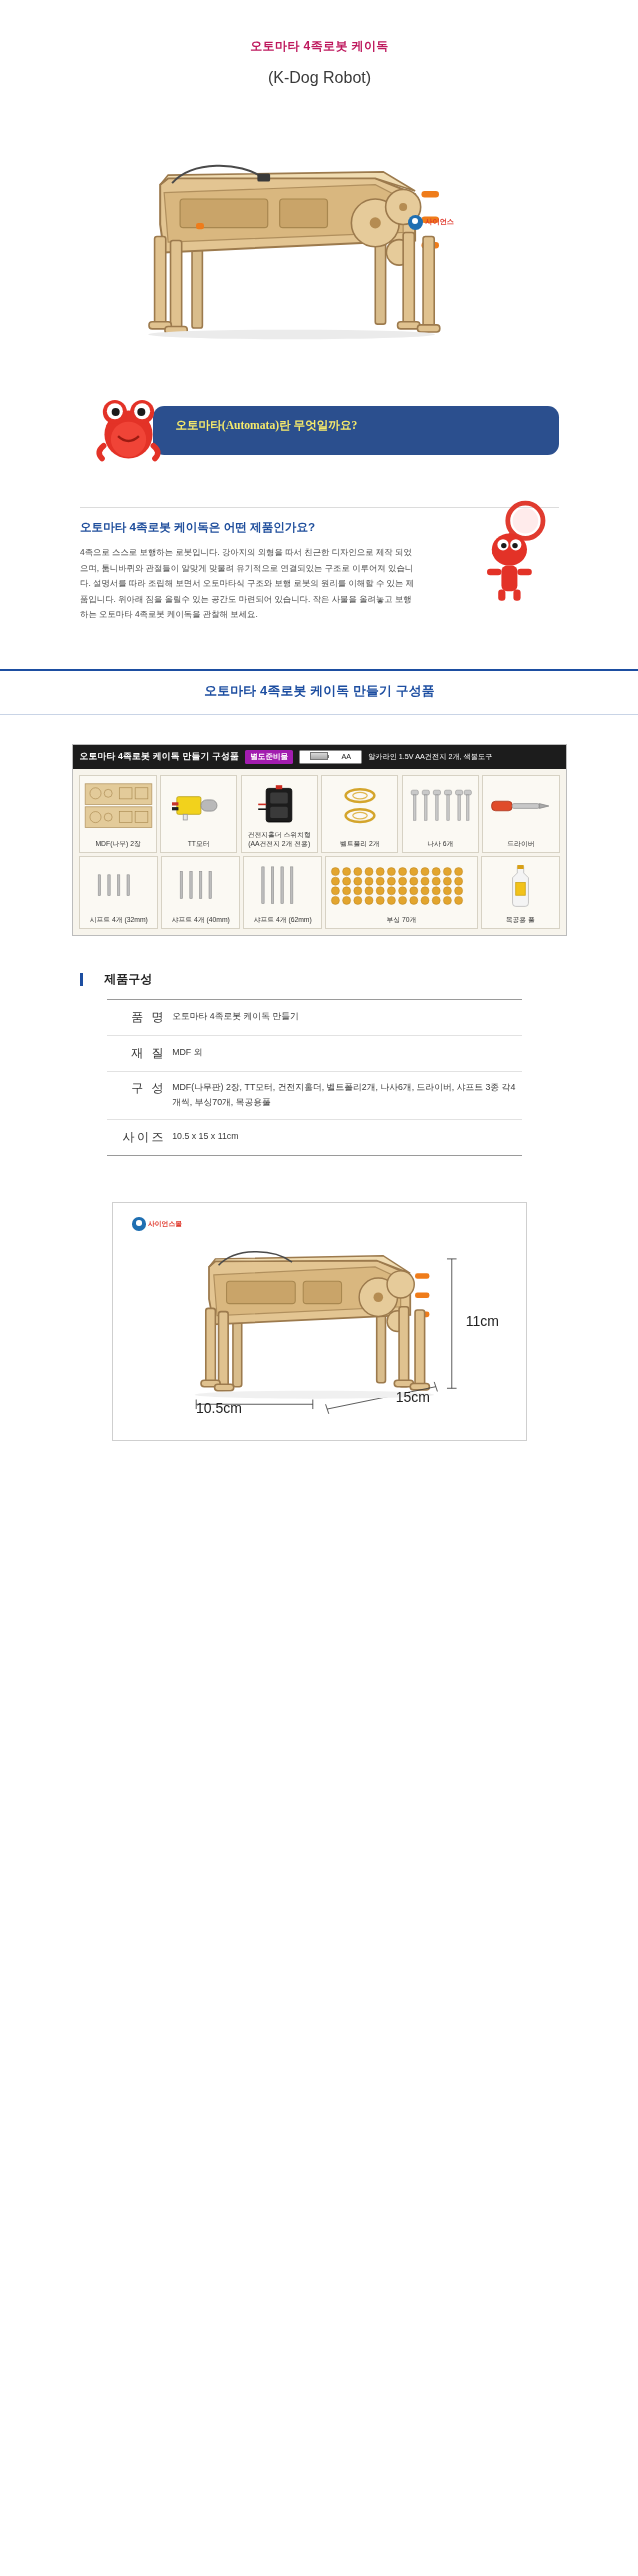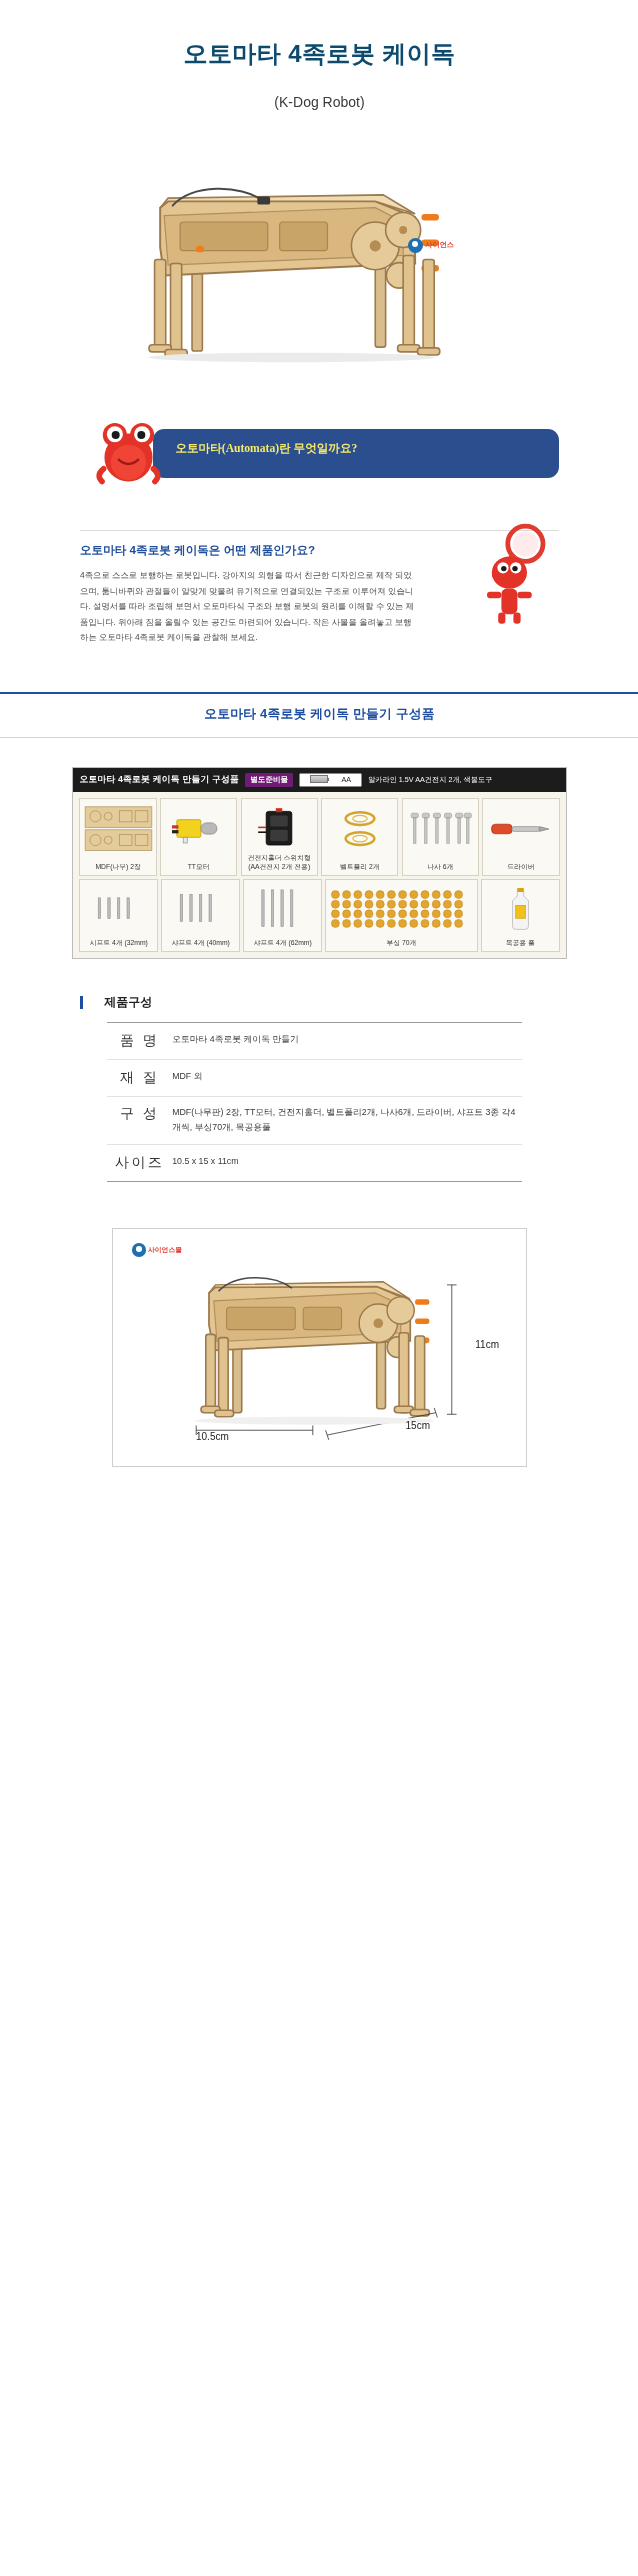--- a/index.html
+++ b/index.html
@@ -8,29 +8,29 @@
     width: 639px;
     background: #ffffff;
     font-family: "Liberation Sans", sans-serif;
     color: #333;
   }
   .page { width: 639px; position: relative; }
 
   
   .title-block { text-align: center; padding-top: 38px; }
   .title-main {
-    font-size: 24px;
+    font-size: 12px;
     font-weight: bold;
-    color: #0c4a6e;
+    color: #be185d;
     letter-spacing: 0.4px;
   }
   .title-sub {
-    font-size: 14px;
+    font-size: 16px;
     color: #3a3a3a;
-    margin-top: 24px;
+    margin-top: 14px;
   }
 
   
   .hero {
     width: 548px;
     height: 239px;
     margin-top: 17.6px;
     position: relative;
     overflow: hidden;
   }
@@ -162,21 +162,21 @@
     align-items: center;
     padding: 4.8px 6.4px;
     gap: 6.4px;
   }
   .parts-head .ph-title {
     font-size: 8.8px;
     font-weight: bold;
     letter-spacing: 0.2px;
   }
   .parts-head .ph-tag {
-    background: #701a75;
+    background: #a21caf;
     color: #fff;
     font-size: 7.6px;
     font-weight: bold;
     padding: 1.6px 4.8px;
     border-radius: 1.6px;
   }
   .parts-head .ph-batt {
     background: #fff;
     color: #222;
     font-size: 7.2px;
@@ -232,22 +232,22 @@
     font-size: 12px; font-weight: bold; color: #222;
     margin-bottom: 11.2px;
   }
   .spec-title .bar { width: 3.2px; height: 12.8px; background: #1d4ea1; display: inline-block; }
   .spec-table { width: 415px; margin-left: 27px; border-collapse: collapse; }
   .spec-table tr { border-bottom: 0.8px solid #e2e2e2; }
   .spec-table tr:first-child { border-top: 0.8px solid #9a9a9a; }
   .spec-table tr:last-child { border-bottom: 0.8px solid #9a9a9a; }
   .spec-table th {
     width: 62px;
-    text-align: center;
-    font-size: 14px;
+    text-align: right;
+    font-size: 12px;
     font-weight: normal;
     color: #333;
     padding: 8.8px 3.2px 8.8px 6.4px;
     vertical-align: top;
     letter-spacing: 2.4px;
   }
   .spec-table td {
     font-size: 8.8px;
     color: #3a3a3a;
     padding: 8.8px 3.2px;
@@ -275,21 +275,21 @@
     background: #1f6fb2; position: relative;
   }
   .dim-brand .bb-logo:after {
     content:""; position:absolute; width:5.6px; height:5.6px; border-radius:50%;
     background:#fff; left:4px; top:3.2px;
   }
   .dim-brand .bb-text { font-size: 6.8px; color: #1f6fb2; font-weight: bold; }
   .dim-brand .bb-text .b2 { color: #e03b2f; }
   .dim-label {
     position: absolute;
-    font-size: 10px;
+    font-size: 14px;
     color: #222;
   }
   .dim-h { right: 27px; top: 110px; }
   .dim-w1 { left: 83px; bottom: 24px; }
   .dim-w2 { right: 96px; bottom: 35px; }
   .footer-space { height: 72px; }
 </style>
 </head>
 <body>
 

